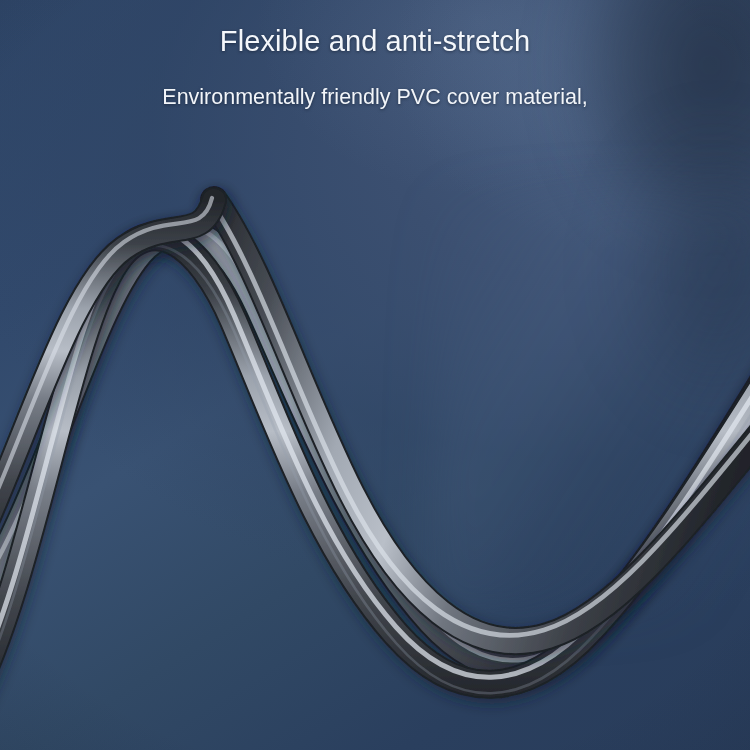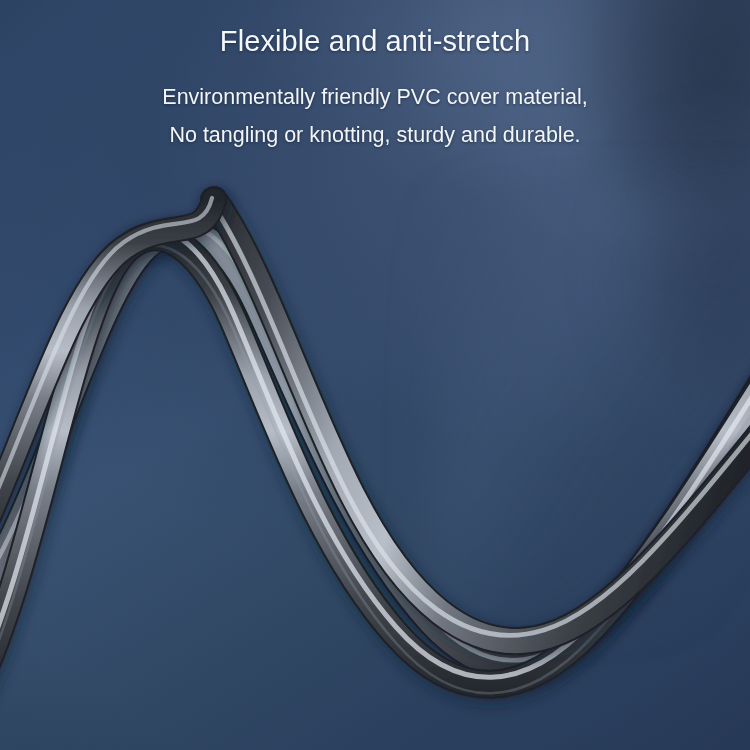--- a/index.html
+++ b/index.html
@@ -232,16 +232,15 @@
                  C 170 210, 202 238, 212 198" fill="none" stroke="rgba(220,226,234,0.58)" stroke-width="4.2" stroke-linecap="round" filter="url(#tinyBlur)"></path>
       </g>
     </svg>
   </div>
 
   <div class="vignette"></div>
 
   <div class="copy">
     <h1 class="headline">Flexible and anti-stretch</h1>
     <p class="sub">Environmentally friendly PVC cover material,</p>
-    <p class="sub">No tangling or knotting, sturdy and durable.</p>
   </div>
 
 </div>
 
 </body></html>

